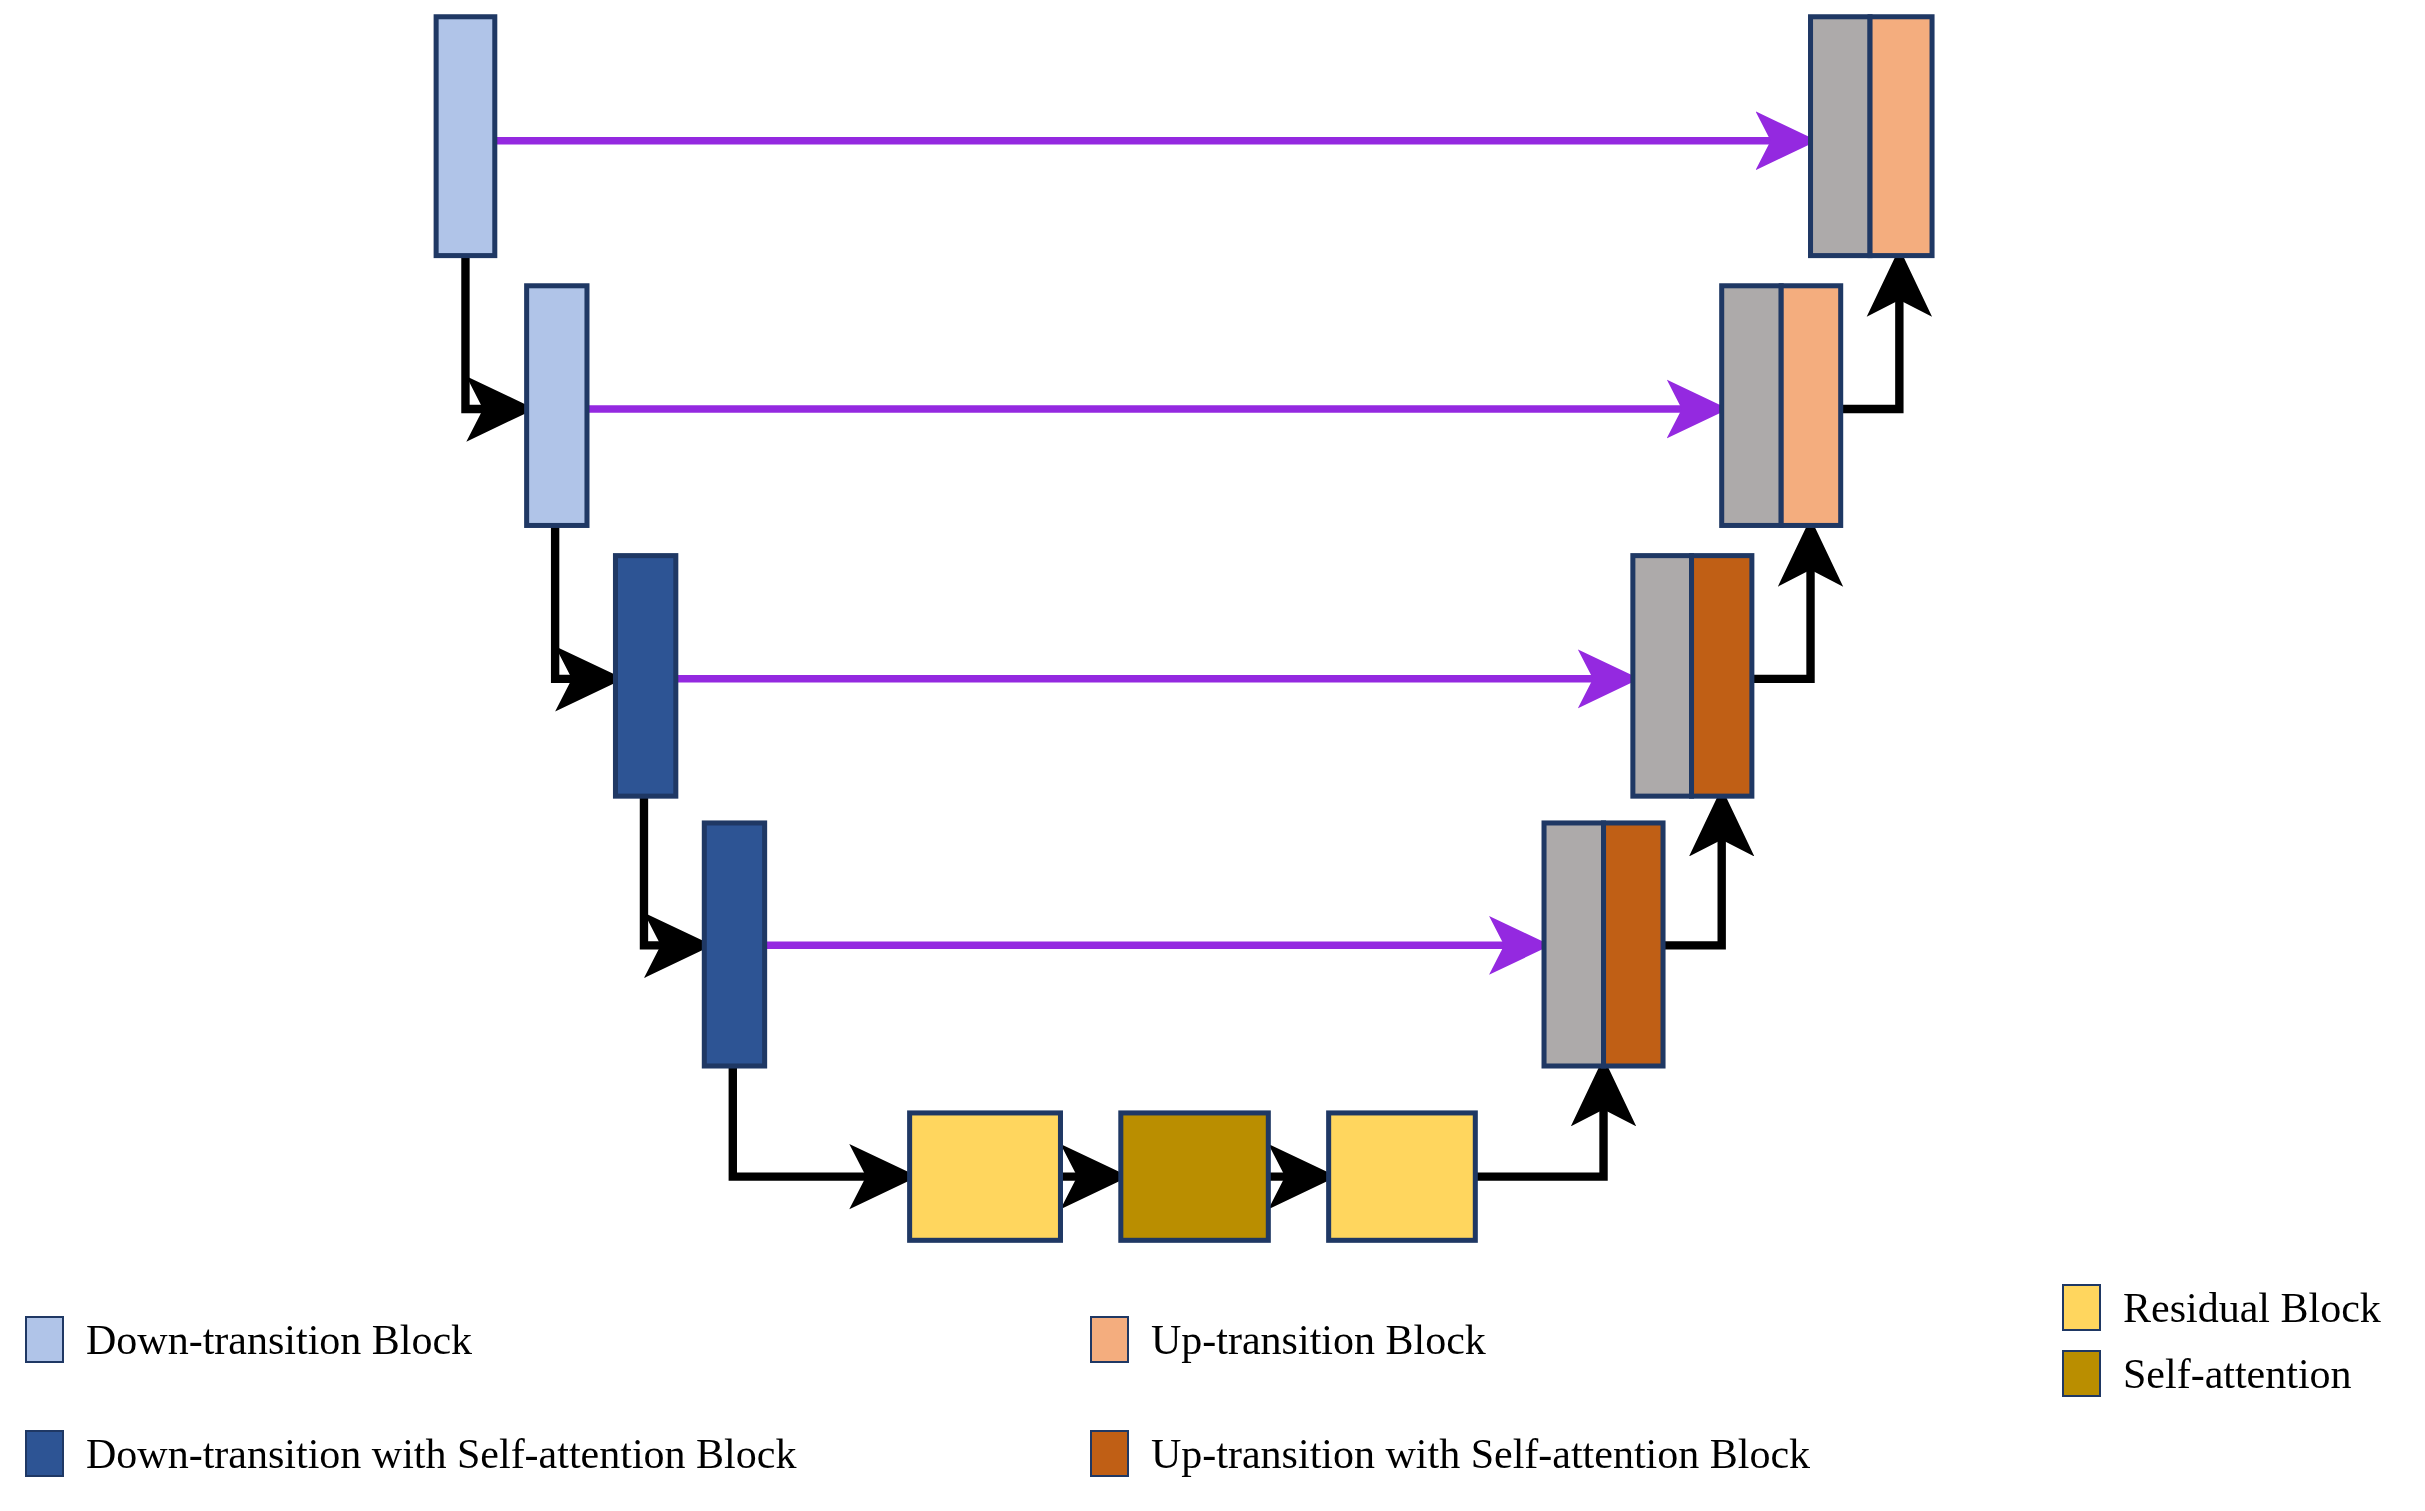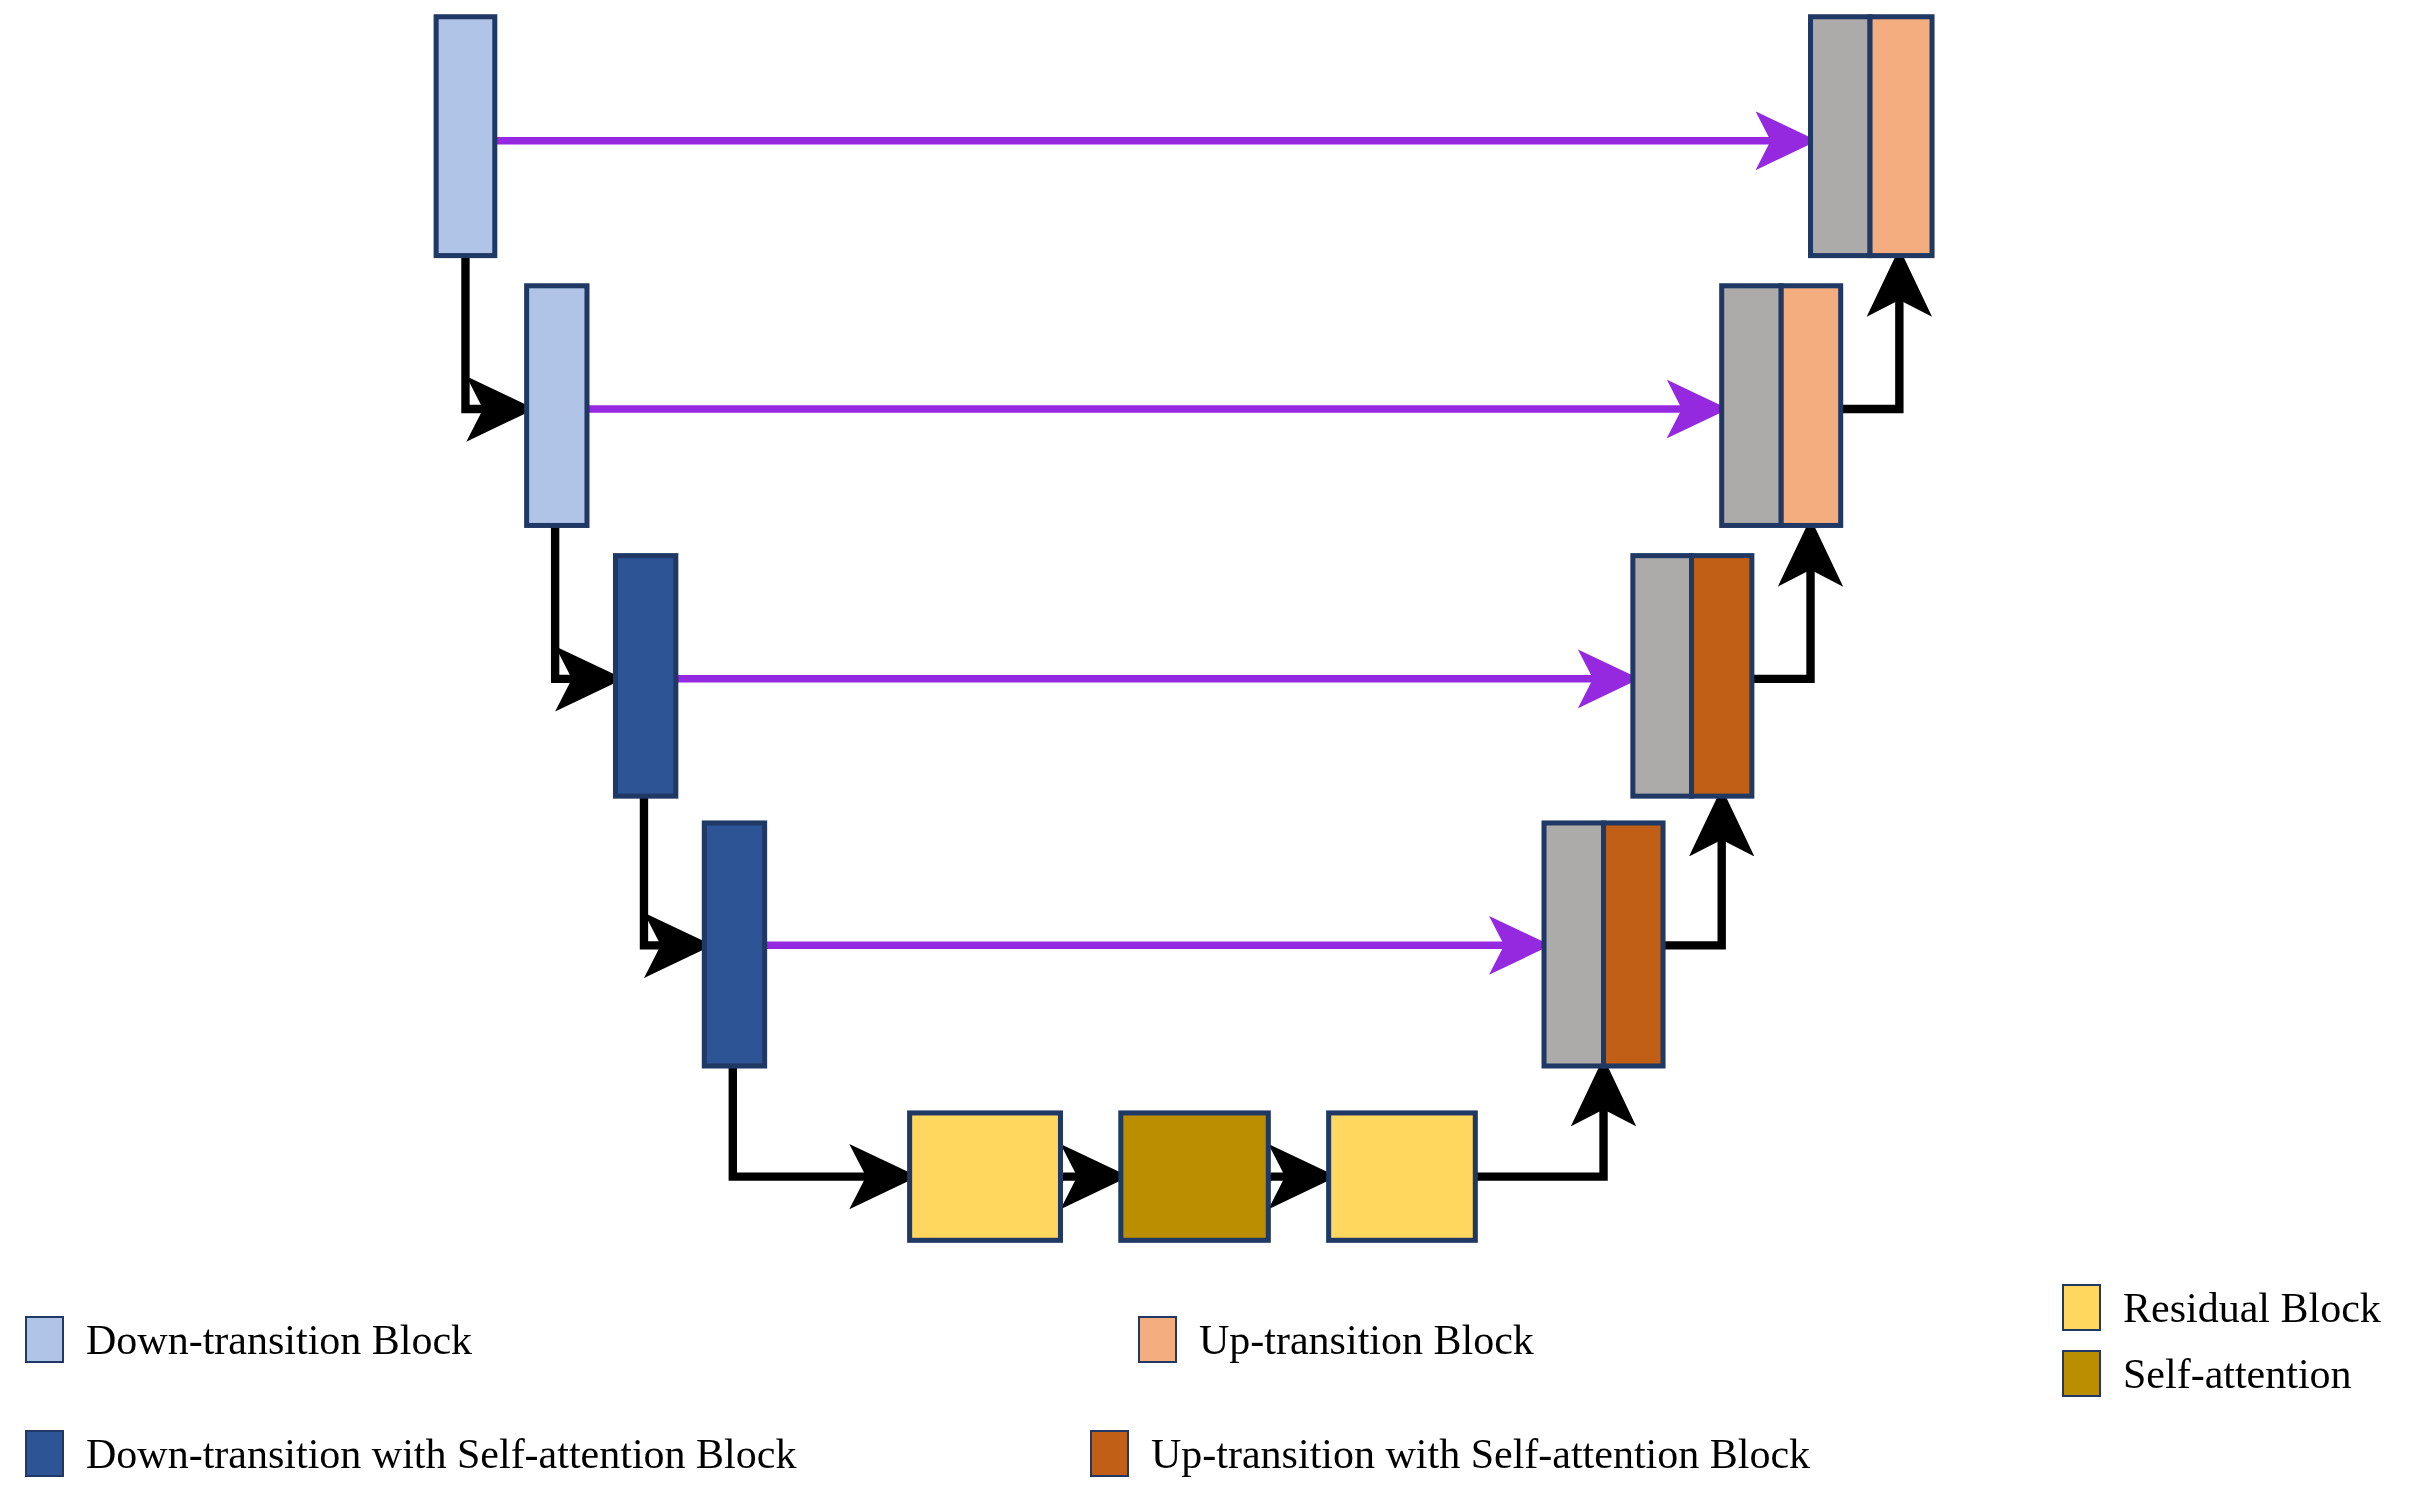--- a/index.html
+++ b/index.html
@@ -120,21 +120,21 @@
     <div class="legend-row" style="left:25px; top:1316px;">
       <span class="legend-swatch" style="background:#b0c4e8;"></span>
       <span class="legend-label">Down-transition Block</span>
     </div>
 
     <div class="legend-row" style="left:25px; top:1430px;justify-content:center;">
       <span class="legend-swatch" style="background:#2d5494;"></span>
       <span class="legend-label">Down-transition with Self-attention Block</span>
     </div>
 
-    <div class="legend-row" style="left:1138px; top:1316px;">
+    <div class="legend-row" style="left:1090px; top:1316px;">
       <span class="legend-swatch" style="background:#f4ad7e;"></span>
       <span class="legend-label">Up-transition Block</span>
     </div>
 
     <div class="legend-row" style="left:1090px; top:1430px;">
       <span class="legend-swatch" style="background:#c05f15;"></span>
       <span class="legend-label">Up-transition with Self-attention Block</span>
     </div>
 
     <div class="legend-row" style="left:2062px; top:1284px;">

